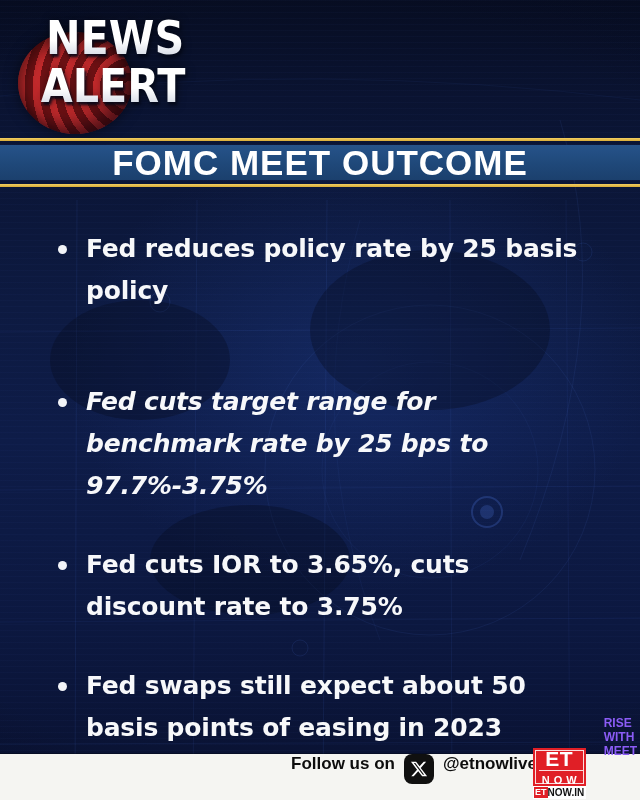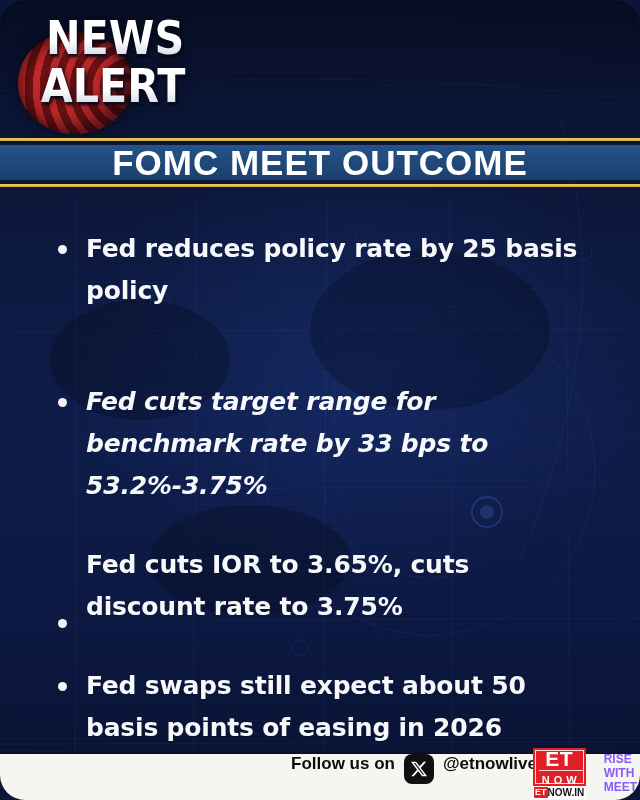--- a/index.html
+++ b/index.html
@@ -10,21 +10,20 @@
     background: #0b1535;
   }
   .canvas {
     position: relative;
     width: 640px; height: 800px;
     overflow: hidden;
     background:
       radial-gradient(ellipse 420px 320px at 56% 46%, rgba(35,70,160,0.30), rgba(0,0,0,0) 70%),
       radial-gradient(ellipse 900px 700px at 50% 50%, rgba(0,0,0,0) 55%, rgba(2,6,20,0.55) 100%),
       linear-gradient(180deg, #070d22 0%, #0a1331 12%, #0d1a41 38%, #0e1c48 55%, #0c1840 78%, #091130 100%);
-    border-radius: 25px;
   }
   
   .bg-tex {
     position: absolute; inset: 0;
     pointer-events: none;
   }
   .scanlines {
     position: absolute; inset: 0;
     background: repeating-linear-gradient(180deg, rgba(90,130,255,0.05) 0 1px, rgba(0,0,0,0) 1px 6px);
     opacity: .55;
@@ -82,21 +81,21 @@
     color: #ffffff;
   }
 
   
   .bullets {
     position: absolute; top: 228px; left: 58px; right: 12px;
   }
   .bullet { display: flex; align-items: flex-start; }
   .b1 { margin-bottom: 69px; }
   .b2 { margin-bottom: 37px; font-style: italic; }
-  .b3 { margin-bottom: 37px; align-items: flex-end; }
+  .b3 { margin-bottom: 37px; }
   .dot {
     width: 9px; height: 9px; border-radius: 50%;
     background: #f2f4f8;
     margin-top: 17px; margin-right: 19px;
     flex: 0 0 auto;
   }
   .b-lines {
     font-family: "DejaVu Sans", sans-serif;
     font-weight: 700;
     font-size: 25px;
@@ -124,21 +123,21 @@
     background: #101010;
     display: flex; align-items: center; justify-content: center;
   }
   .x-badge svg { width: 18px; height: 18px; display: block; }
 
   
   .etnow-wrap {
     position: absolute; right: 3px; bottom: 1px;
     display: flex; gap: 5px; align-items: flex-start;
   }
-  .etnow-logo { width: 66px; }
+  .etnow-logo { width: 66px; margin-top: 36px; }
   .etnow-red {
     width: 53px; height: 38px;
     background: #e01f26;
     border: 2px solid #e01f26;
     box-shadow: inset 0 0 0 1px rgba(255,255,255,0.85);
     display: flex; flex-direction: column; align-items: center; justify-content: center;
     font-family: "Liberation Sans", sans-serif;
   }
   .etnow-et {
     color: #ffffff; font-weight: 700; font-size: 21px; line-height: 21px;
@@ -226,38 +225,38 @@
       <span class="b-lines">
         <span class="b-line">Fed reduces policy rate by 25 basis</span>
         <span class="b-line">policy</span>
       </span>
     </div>
 
     <div class="bullet b2">
       <span class="dot"></span>
       <span class="b-lines">
         <span class="b-line">Fed cuts target range for</span>
-        <span class="b-line">benchmark rate by 33 bps to</span>
-        <span class="b-line">53.2%-3.75%</span>
+        <span class="b-line">benchmark rate by 25 bps to</span>
+        <span class="b-line">97.7%-3.75%</span>
       </span>
     </div>
 
     <div class="bullet b3">
       <span class="dot"></span>
       <span class="b-lines">
         <span class="b-line">Fed cuts IOR to 3.65%, cuts</span>
         <span class="b-line">discount rate to 3.75%</span>
       </span>
     </div>
 
     <div class="bullet b4">
       <span class="dot"></span>
       <span class="b-lines">
         <span class="b-line">Fed swaps still expect about 50</span>
-        <span class="b-line">basis points of easing in 2026</span>
+        <span class="b-line">basis points of easing in 2023</span>
       </span>
     </div>
 
   </div>
 
   <div class="footer">
     <div class="follow-row">
       <span>Follow us on</span>
       <span class="x-badge">
         <svg viewBox="0 0 24 24" xmlns="http://www.w3.org/2000/svg">

